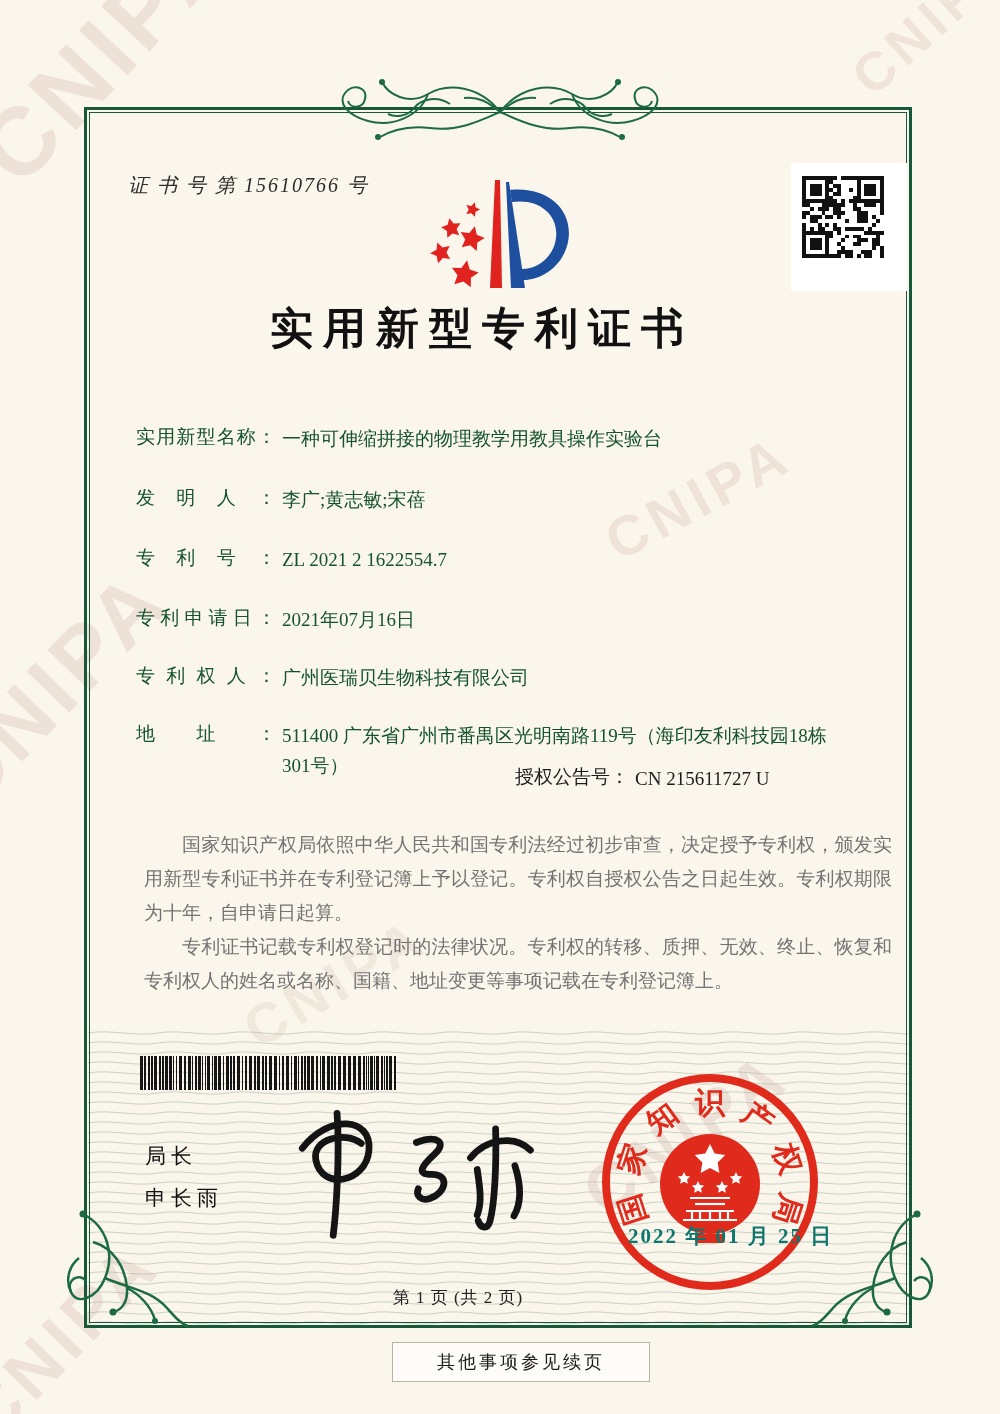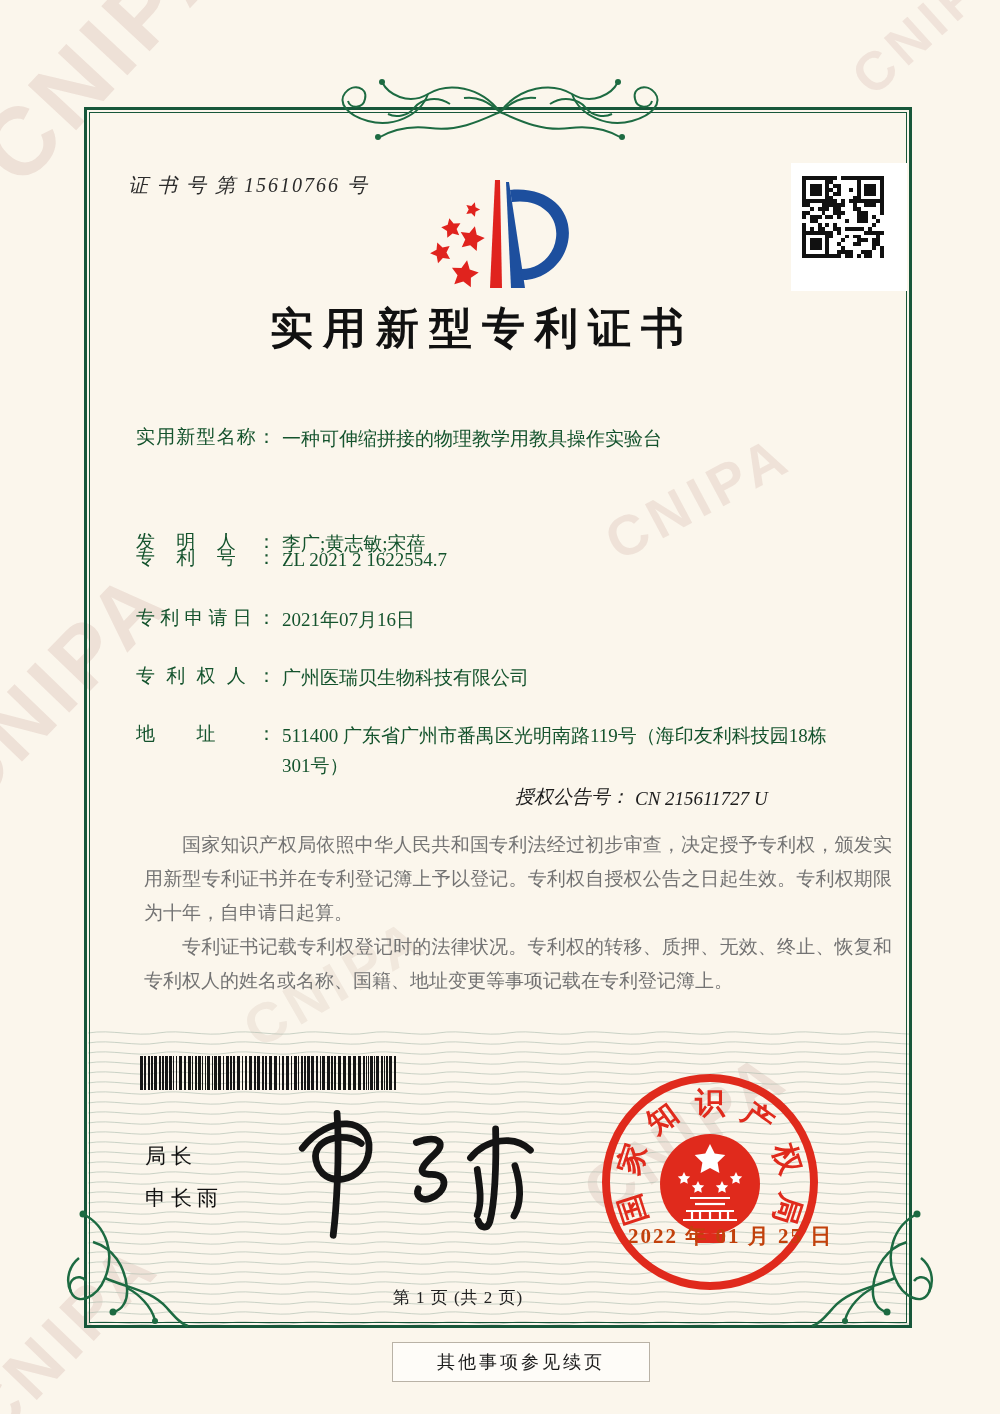--- a/index.html
+++ b/index.html
@@ -66,21 +66,21 @@
   
   .barcode{position:absolute;left:140px;top:1056px;width:262px;height:34px;}
   .signer{position:absolute;left:145px;font-size:21px;color:#111;
     font-family:Liberation Serif, serif;letter-spacing:5px;}
   .signer.t1{top:1142px;}
   .signer.t2{top:1184px;}
   .signature{position:absolute;left:252px;top:1098px;width:290px;height:145px;}
   .signature path{fill:none;stroke:#141414;stroke-width:7;stroke-linecap:round;stroke-linejoin:round;}
   .seal{position:absolute;left:596px;top:1068px;width:228px;height:228px;}
   .seal-date{
-    position:absolute;left:628px;top:1222px;font-size:21px;color:#c2410c;
+    position:absolute;left:628px;top:1222px;font-size:21px;color:#0f766e;
     letter-spacing:2px;font-weight:bold;
   }
   .page-footer{
     position:absolute;left:0;top:1286px;width:916px;text-align:center;
     font-size:17px;color:#222;letter-spacing:1px;
   }
   .cont-box{
     position:absolute;left:392px;top:1342px;width:258px;height:40px;
     background:#fefcf8;border:1px solid #b9b2a6;box-sizing:border-box;
     display:flex;align-items:center;justify-content:center;
@@ -417,36 +417,36 @@
         <rect x="17" y="20" width="1" height="1" fill="#111"></rect>
         <rect x="20" y="20" width="1" height="1" fill="#111"></rect>
       </svg>
   </div>
 
   <div class="title">实用新型专利证书</div>
 
   <div class="pair" style="top:424px;">
     <span class="flabel">实用新型名称：</span><span class="fvalue">一种可伸缩拼接的物理教学用教具操作实验台</span>
   </div>
-  <div class="pair" style="top:485px;margin-top:44px;">
+  <div class="pair" style="top:485px;">
     <span class="flabel">发明人：</span><span class="fvalue">李广;黄志敏;宋蓓</span>
   </div>
   <div class="pair" style="top:545px;text-decoration:underline;">
     <span class="flabel">专利号：</span><span class="fvalue">ZL 2021 2 1622554.7</span>
   </div>
   <div class="pair" style="top:605px;">
     <span class="flabel">专利申请日：</span><span class="fvalue">2021年07月16日</span>
   </div>
   <div class="pair" style="top:663px;">
     <span class="flabel">专利权人：</span><span class="fvalue">广州医瑞贝生物科技有限公司</span>
   </div>
   <div class="pair addr" style="top:721px;">
     <span class="flabel">地址：</span><span class="fvalue">511400 广东省广州市番禺区光明南路119号（海印友利科技园18栋301号）</span>
   </div>
-  <div class="pair2" style="top:784px;font-style:italic;">
+  <div class="pair2" style="top:764px;">
     <span class="flabel">授权公告号：</span><span class="fvalue">CN 215611727 U</span>
   </div>
 
   <div class="bodytext">
     <p>国家知识产权局依照中华人民共和国专利法经过初步审查，决定授予专利权，颁发实用新型专利证书并在专利登记簿上予以登记。专利权自授权公告之日起生效。专利权期限为十年，自申请日起算。</p>
     <p>专利证书记载专利权登记时的法律状况。专利权的转移、质押、无效、终止、恢复和专利权人的姓名或名称、国籍、地址变更等事项记载在专利登记簿上。</p>
   </div>
 
   <div class="barcode">
     <svg id="barcode-svg" width="262" height="34">

